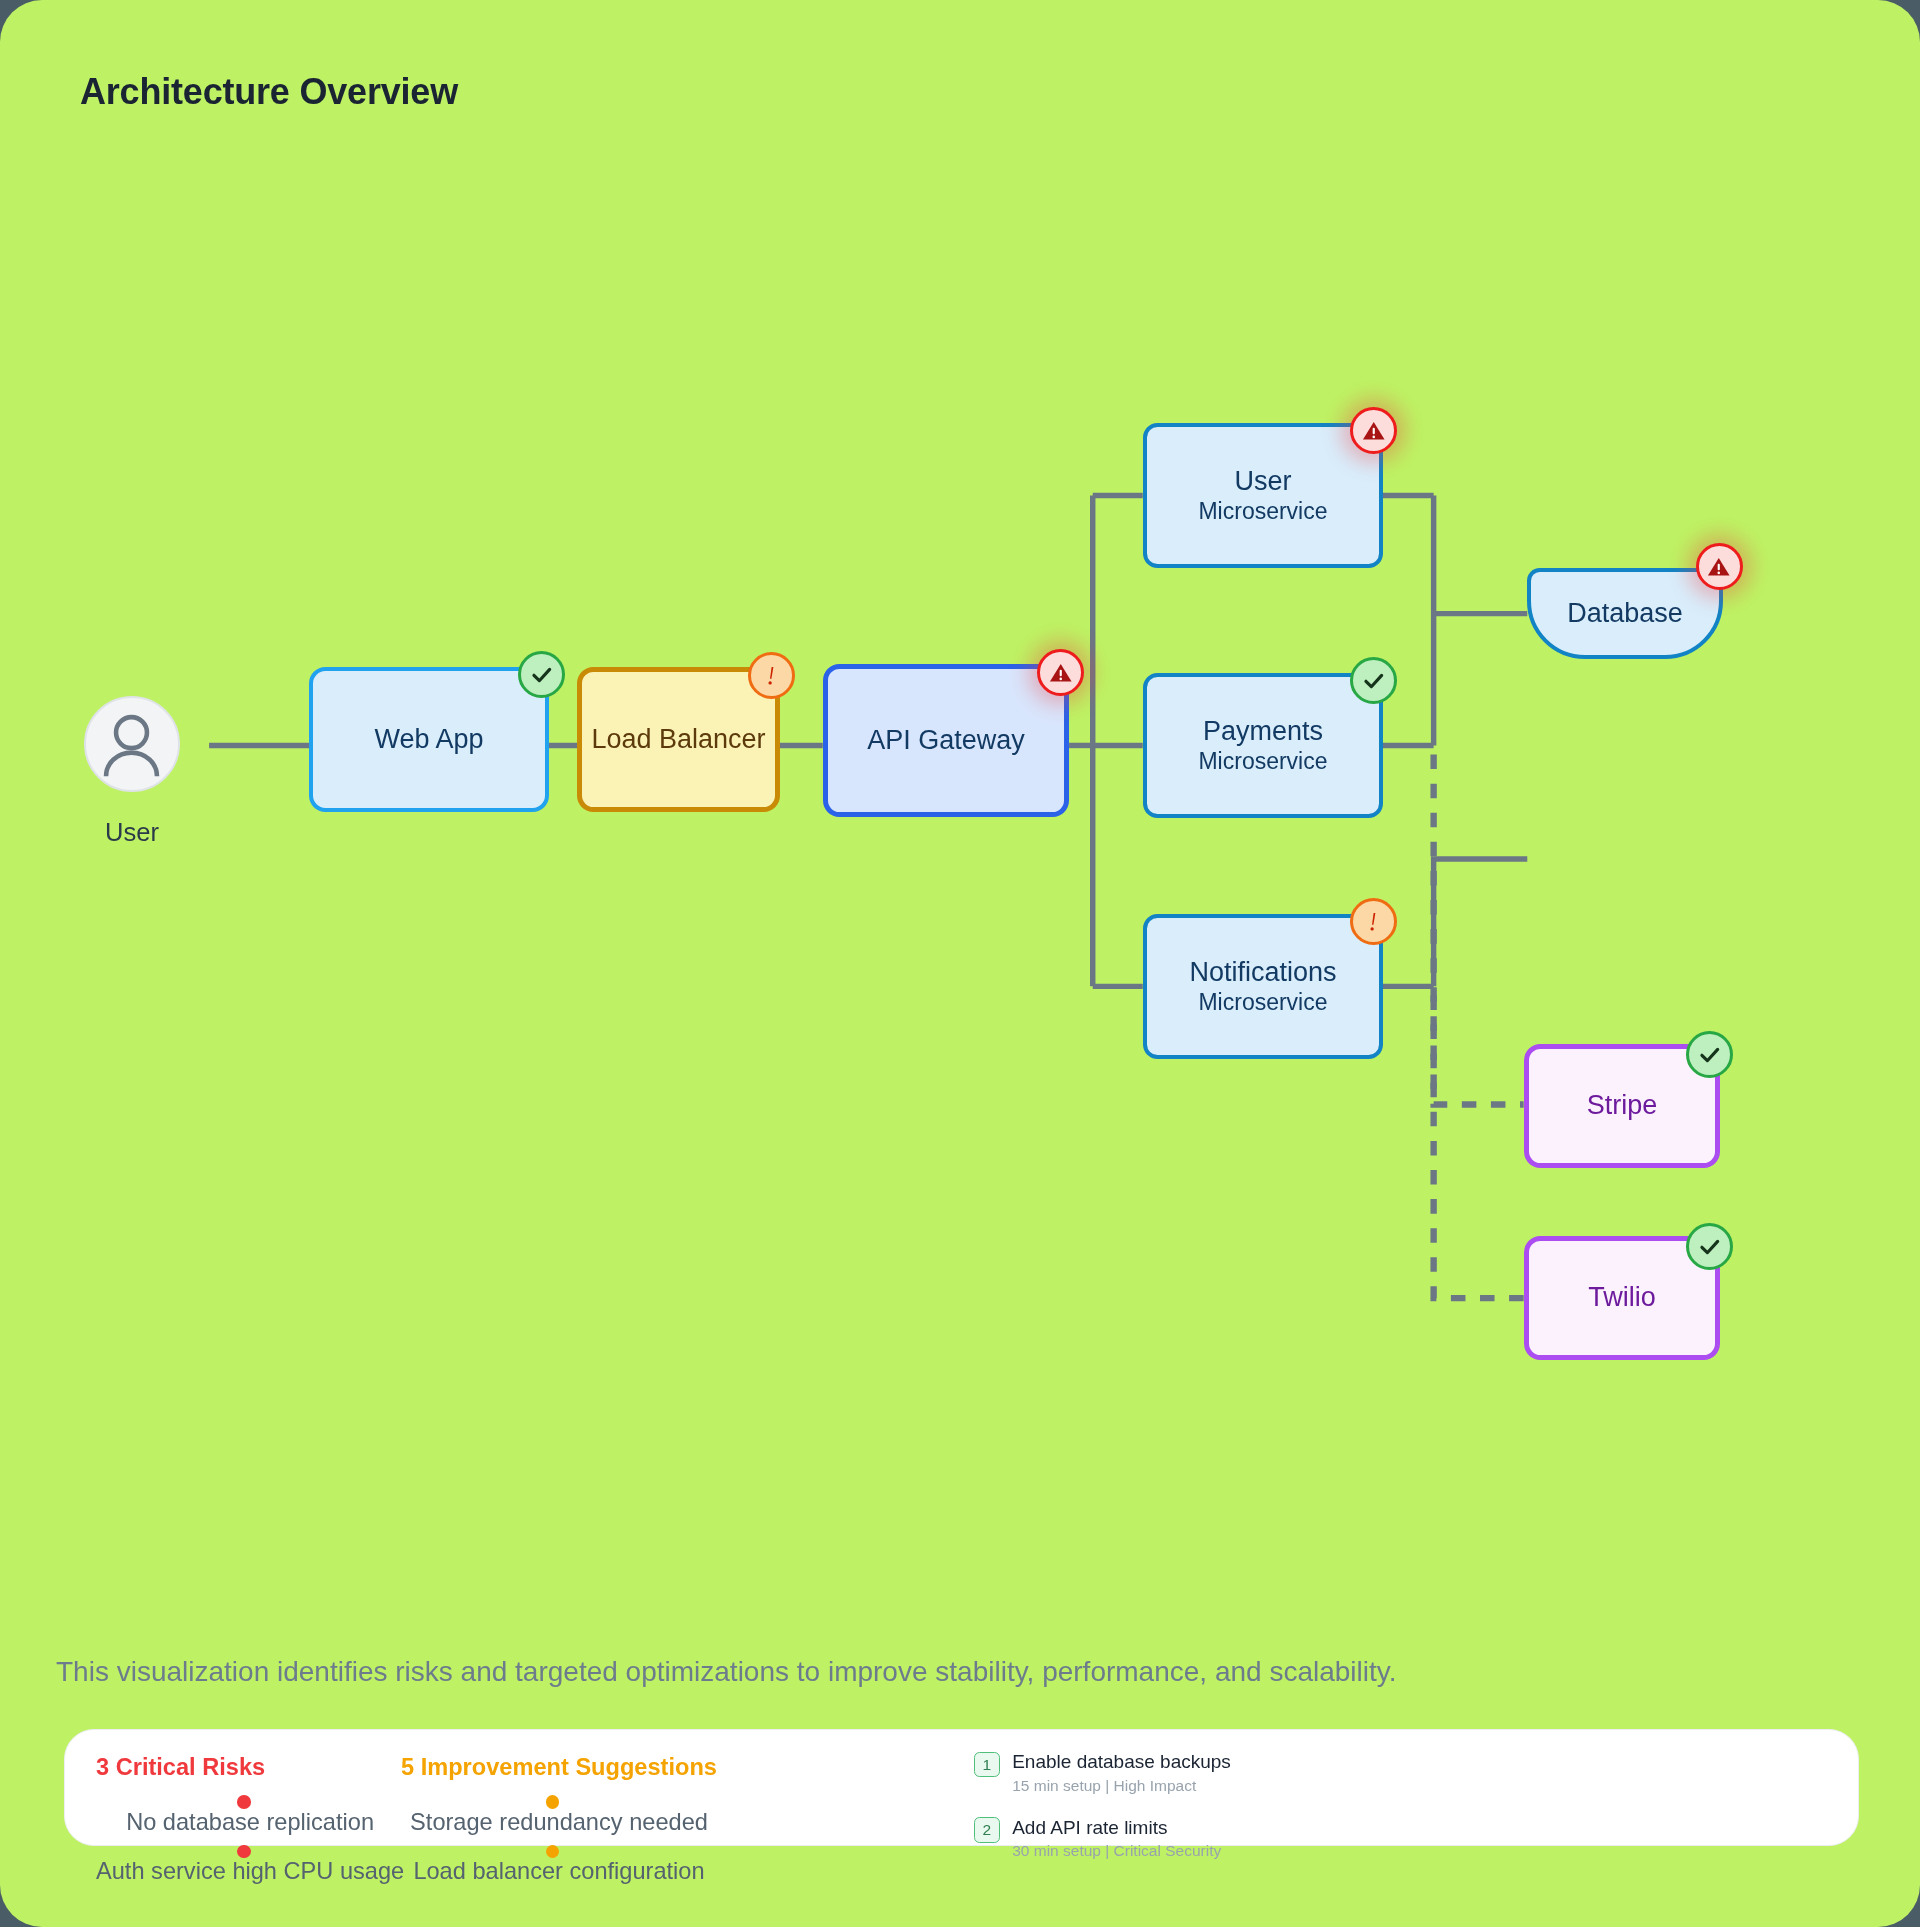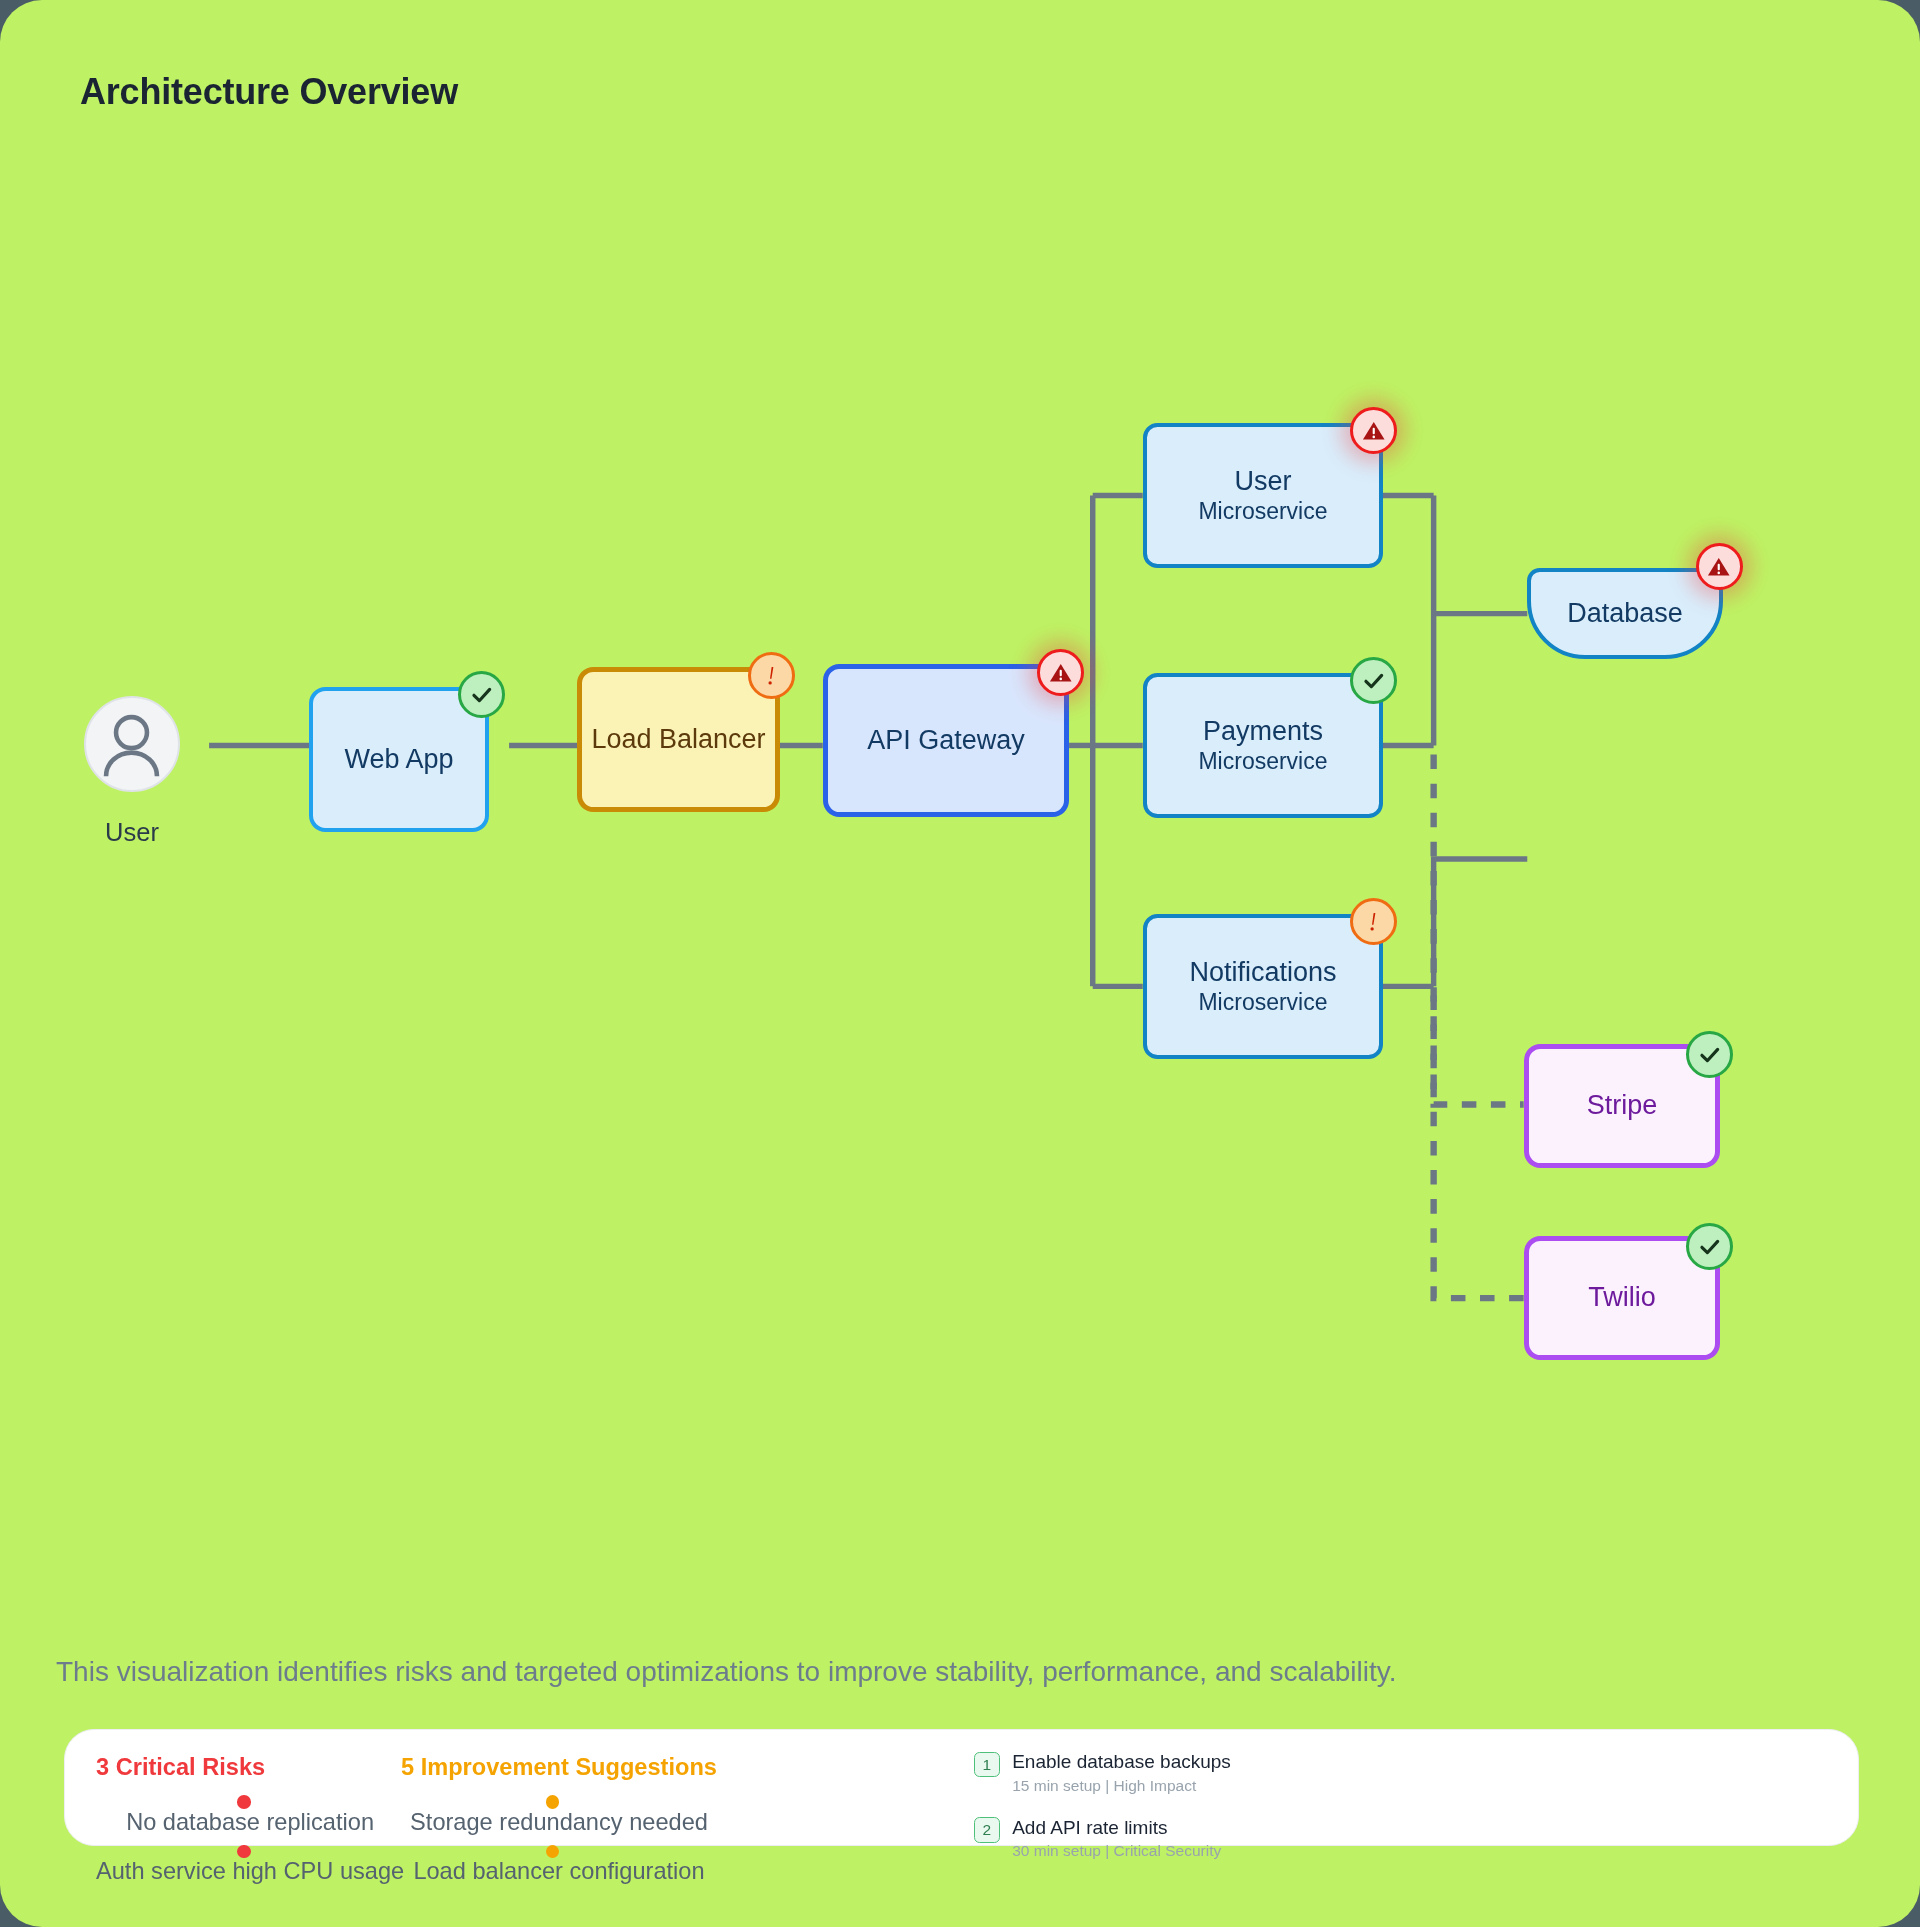--- a/index.html
+++ b/index.html
@@ -171,21 +171,21 @@
     </svg>
 
     <div id="avatar" style="left:84px; top:696px;">
       <svg width="91" height="91" viewBox="0 0 100 100">
         <circle cx="50" cy="38" r="17" fill="none" stroke="#6b7785" stroke-width="5"></circle>
         <path d="M 22 86 a 28 26 0 0 1 56 0" fill="none" stroke="#6b7785" stroke-width="5"></path>
       </svg>
     </div>
     <div id="user-label" style="left:84px; top:818px; width:96px;">User</div>
 
-    <div class="node sk-client" style="left:309px; top:687px; width:180px; height:145px;align-items:center;">
+    <div class="node sk-client" style="left:309px; top:667px; width:240px; height:145px;align-items:center;">
       <span class="lbl">Web App</span>
       <div class="badge badge-ok" style="right:-20px; top:-20px;">
         <svg width="23.6" height="23.6" viewBox="0 0 24 24">
           <path d="M4 12.5 L9.5 18 L20 6.5" fill="none" stroke="#16341c" stroke-width="3.2" stroke-linecap="round" stroke-linejoin="round"></path>
         </svg>
       </div>
     </div>
 
     <div class="node sk-lb" style="left:577px; top:667px; width:203px; height:145px;">
       <span class="lbl">Load Balancer</span>

